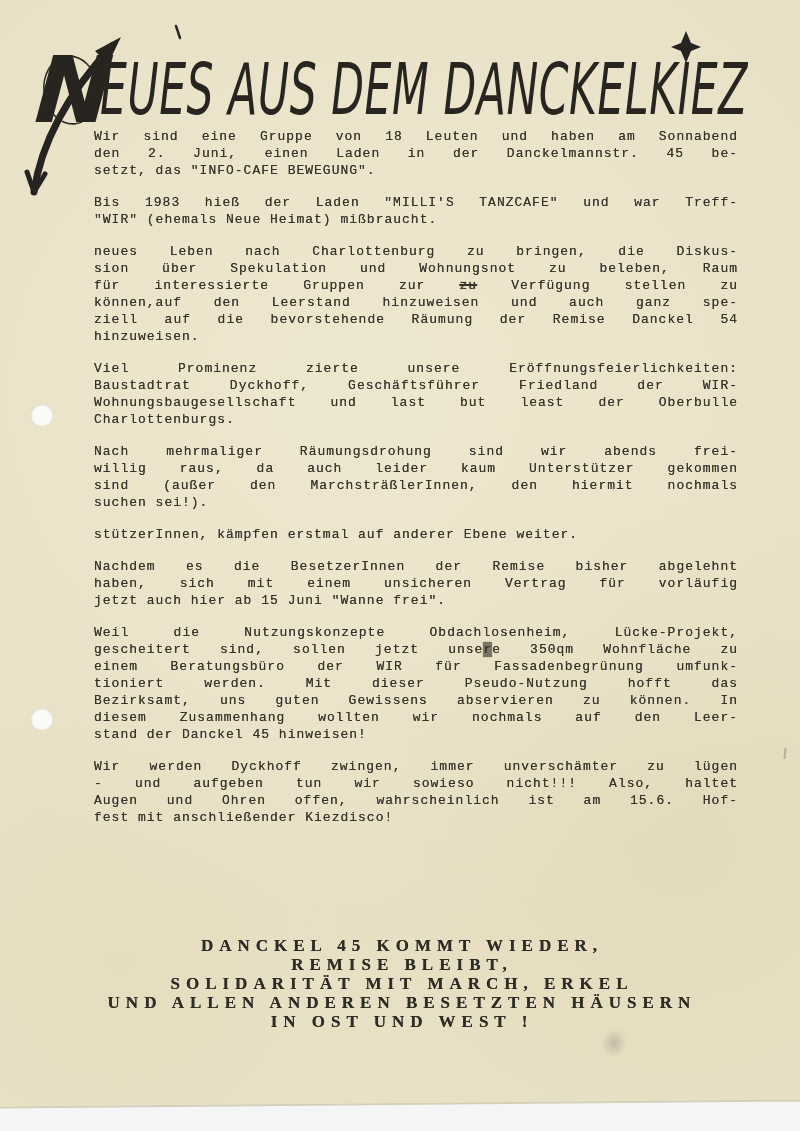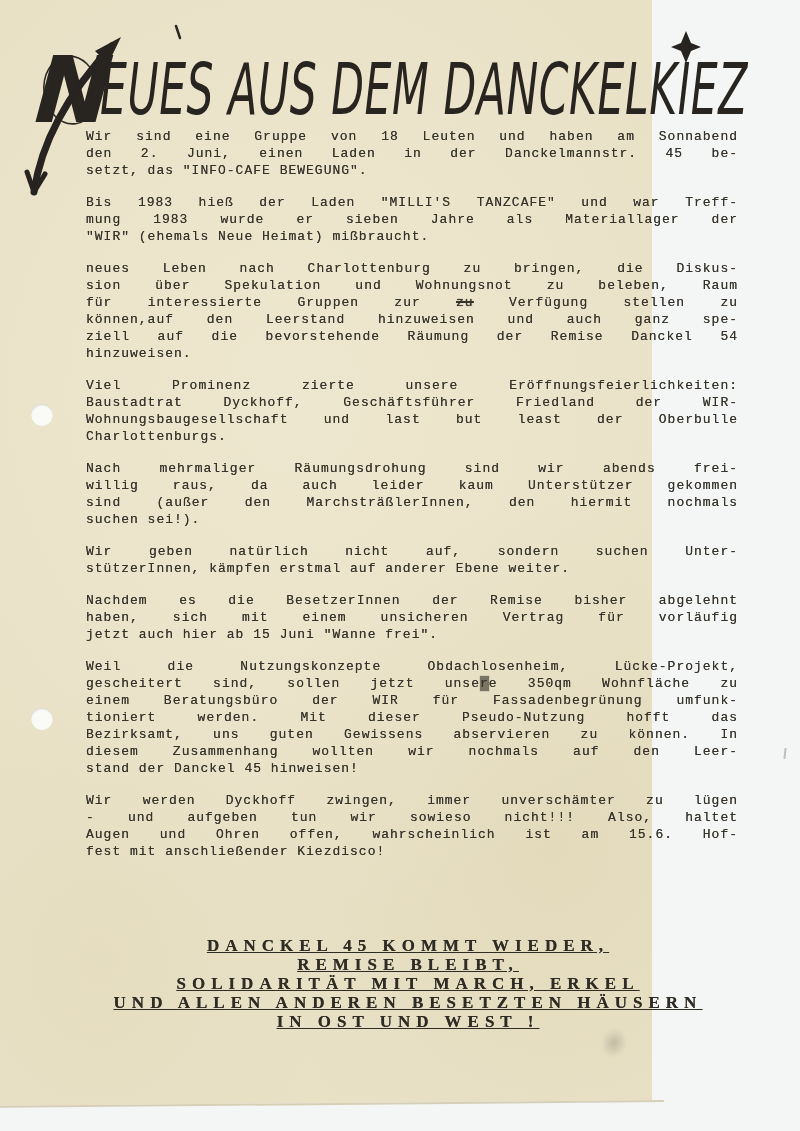--- a/index.html
+++ b/index.html
@@ -5,21 +5,21 @@
   html, body {
     margin: 0; padding: 0;
     width: 800px; height: 1131px;
     overflow: hidden;
     background: #f4f6f5;
     font-family: "Liberation Sans", sans-serif;
   }
   .paper {
     position: absolute;
     left: 0; top: 0;
-    width: 652px; height: 1131px;
+    width: 800px; height: 1131px;
     background:
       radial-gradient(120% 80% at 45% 35%, rgba(255,252,238,0.22), rgba(0,0,0,0) 60%),
       radial-gradient(70% 45% at 85% 75%, rgba(198,184,140,0.16), rgba(0,0,0,0) 70%),
       radial-gradient(50% 35% at 15% 85%, rgba(205,192,150,0.12), rgba(0,0,0,0) 70%),
       #e9e1c6;
   }
   
   .title-svg {
     position: absolute;
     left: 0; top: 0;
@@ -37,46 +37,45 @@
     position: absolute;
     left: 78px; top: 128px;
     width: 660px;
     font-family: "Liberation Mono", "DejaVu Sans Mono", monospace;
     font-size: 13px;
     line-height: 17px;
     letter-spacing: 1px;
     color: #36332b;
     text-shadow: 0 0 0.5px rgba(45,42,35,0.75);
   }
-  .para { margin: 0 0 15px 8px; }
+  .para { margin: 0 0 15px 16px; }
   .tline { text-align: justify; text-align-last: justify; white-space: normal; }
   .tline.lastline { text-align-last: left; }
   .strike {
     text-decoration: line-through;
     text-decoration-thickness: 2px;
     text-shadow: 0 0 1px rgba(45,42,35,0.9);
   }
   .overtype {
     background: rgba(48,44,37,0.6);
     box-shadow: 0 0 1px rgba(48,44,37,0.6);
   }
   
   .slogan {
     position: absolute;
-    left: 78px; top: 936px;
+    left: 72px; top: 936px;
     width: 660px;
     text-align: center;
     font-family: "Liberation Serif", "DejaVu Serif", serif;
     font-weight: 700;
     font-size: 17px;
     line-height: 19px;
     letter-spacing: 6px;
     color: #2f2c25;
     text-shadow: 0 0 0.5px rgba(45,42,35,0.8);
-    text-decoration: underline;
   }
   
   .hole {
     position: absolute;
     width: 22px; height: 22px;
     border-radius: 50%;
     background: #fafaf7;
     box-shadow: inset 0 1px 2px rgba(0,0,0,0.14), 0 0 1px rgba(0,0,0,0.05);
   }
   .hole-1 { left: 31px; top: 404px; }
@@ -130,21 +129,20 @@
   </svg>
 
   <div class="body-text">
       <div class="para">
         <div class="tline"><span>Wir sind eine Gruppe von 18 Leuten und haben am Sonnabend</span></div>
         <div class="tline"><span>den 2. Juni, einen Laden in der Danckelmannstr. 45 be-</span></div>
         <div class="tline lastline"><span>setzt, das "INFO-CAFE BEWEGUNG".</span></div>
       </div>
       <div class="para">
         <div class="tline"><span>Bis 1983 hieß der Laden "MILLI'S TANZCAFE" und war Treff-</span></div>
-        <div class="tline"><span>mung 1983 wurde er sieben Jahre als Materiallager der</span></div>
         <div class="tline lastline"><span>"WIR" (ehemals Neue Heimat) mißbraucht.</span></div>
       </div>
       <div class="para">
         <div class="tline"><span>neues Leben nach Charlottenburg zu bringen, die Diskus-</span></div>
         <div class="tline"><span>sion über Spekulation und Wohnungsnot zu beleben, Raum</span></div>
         <div class="tline"><span>für interessierte Gruppen zur </span><span class="strike">zu</span><span> Verfügung stellen zu</span></div>
         <div class="tline"><span>können,auf den Leerstand hinzuweisen und auch ganz spe-</span></div>
         <div class="tline"><span>ziell auf die bevorstehende Räumung der Remise Danckel 54</span></div>
         <div class="tline lastline"><span>hinzuweisen.</span></div>
       </div>
@@ -154,21 +152,20 @@
         <div class="tline"><span>Wohnungsbaugesellschaft und last but least der Oberbulle</span></div>
         <div class="tline lastline"><span>Charlottenburgs.</span></div>
       </div>
       <div class="para">
         <div class="tline"><span>Nach mehrmaliger Räumungsdrohung sind wir abends frei-</span></div>
         <div class="tline"><span>willig raus, da auch leider kaum Unterstützer gekommen</span></div>
         <div class="tline"><span>sind (außer den MarchsträßlerInnen, den hiermit nochmals</span></div>
         <div class="tline lastline"><span>suchen sei!).</span></div>
       </div>
       <div class="para">
-        <div class="tline"><span>Wir geben natürlich nicht auf, sondern suchen Unter-</span></div>
         <div class="tline lastline"><span>stützerInnen, kämpfen erstmal auf anderer Ebene weiter.</span></div>
       </div>
       <div class="para">
         <div class="tline"><span>Nachdem es die BesetzerInnen der Remise bisher abgelehnt</span></div>
         <div class="tline"><span>haben, sich mit einem unsicheren Vertrag für vorläufig</span></div>
         <div class="tline lastline"><span>jetzt auch hier ab 15 Juni "Wanne frei".</span></div>
       </div>
       <div class="para">
         <div class="tline"><span>Weil die Nutzungskonzepte Obdachlosenheim, Lücke-Projekt,</span></div>
         <div class="tline"><span>gescheitert sind, sollen jetzt unse</span><span class="overtype">r</span><span>e 350qm Wohnfläche zu</span></div>

